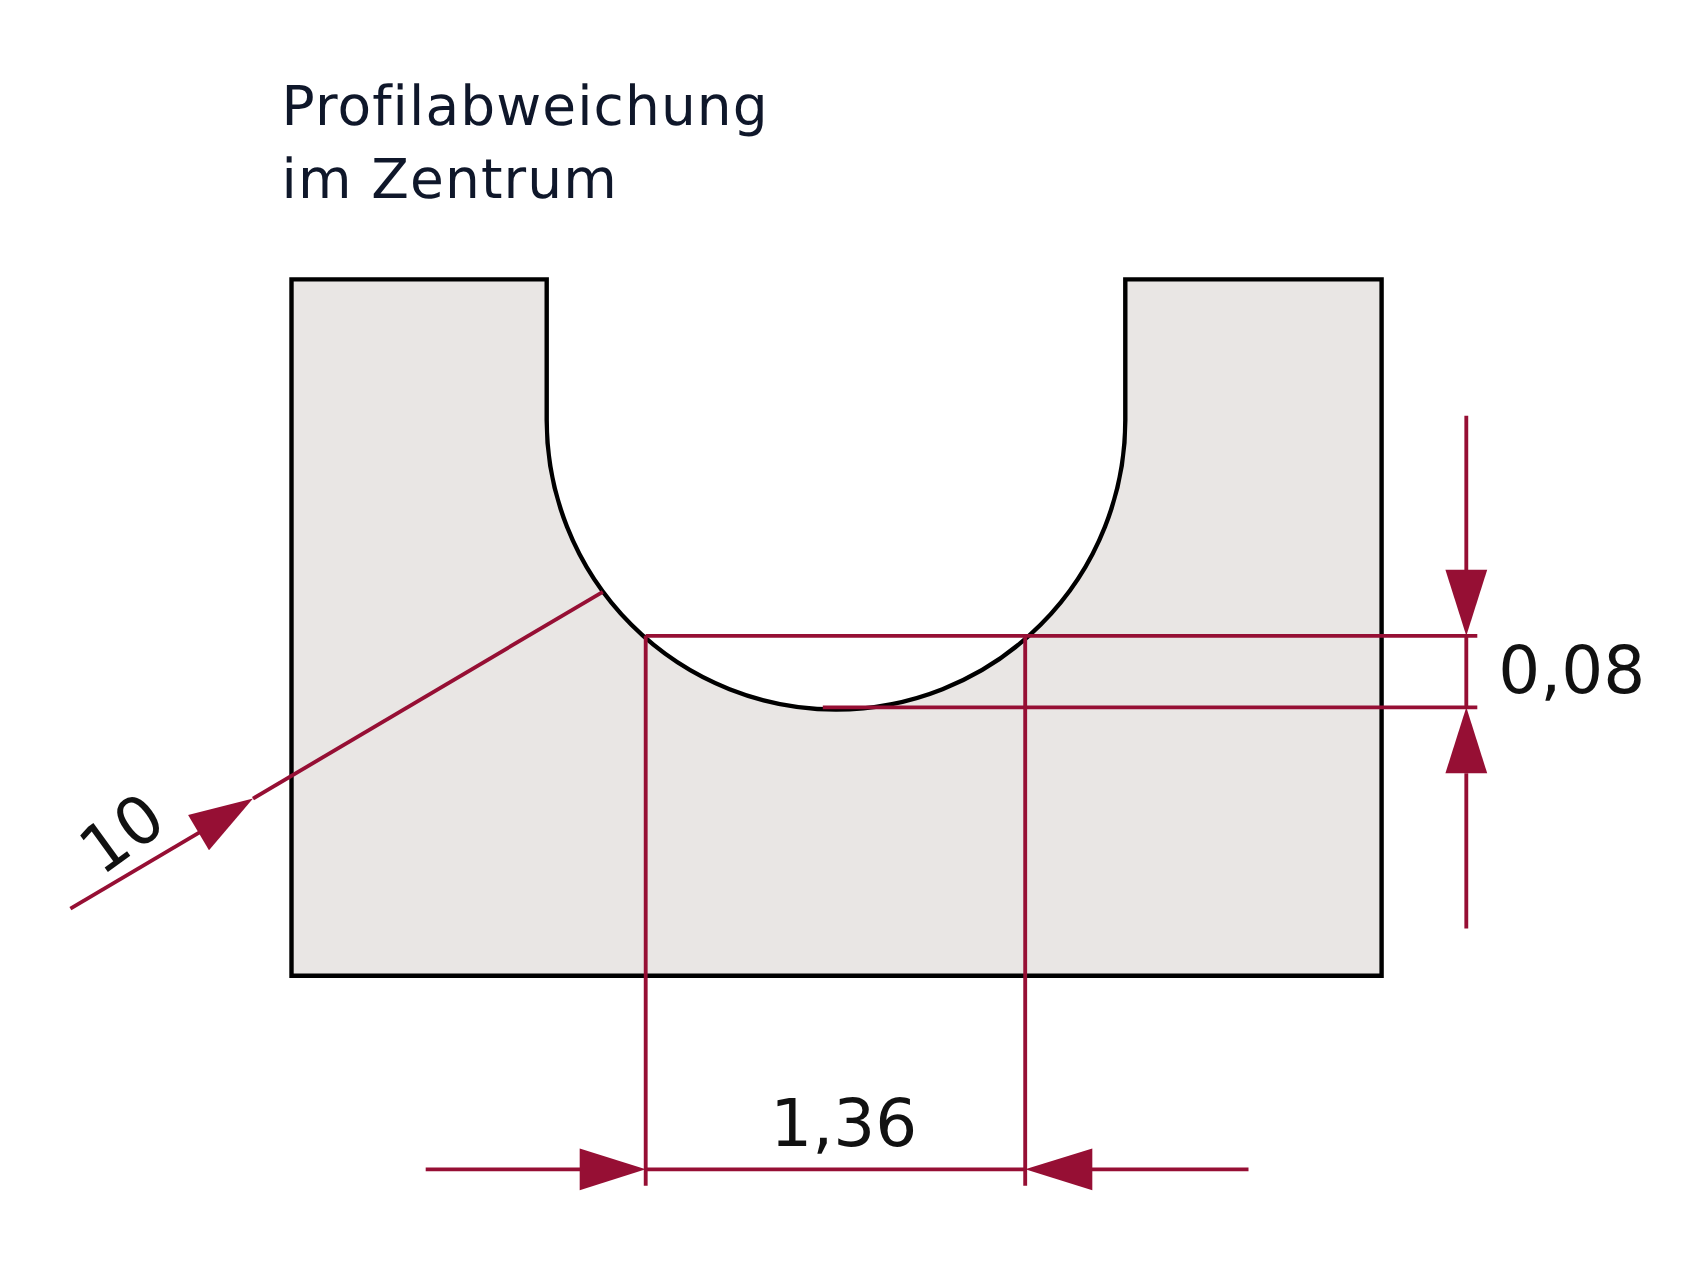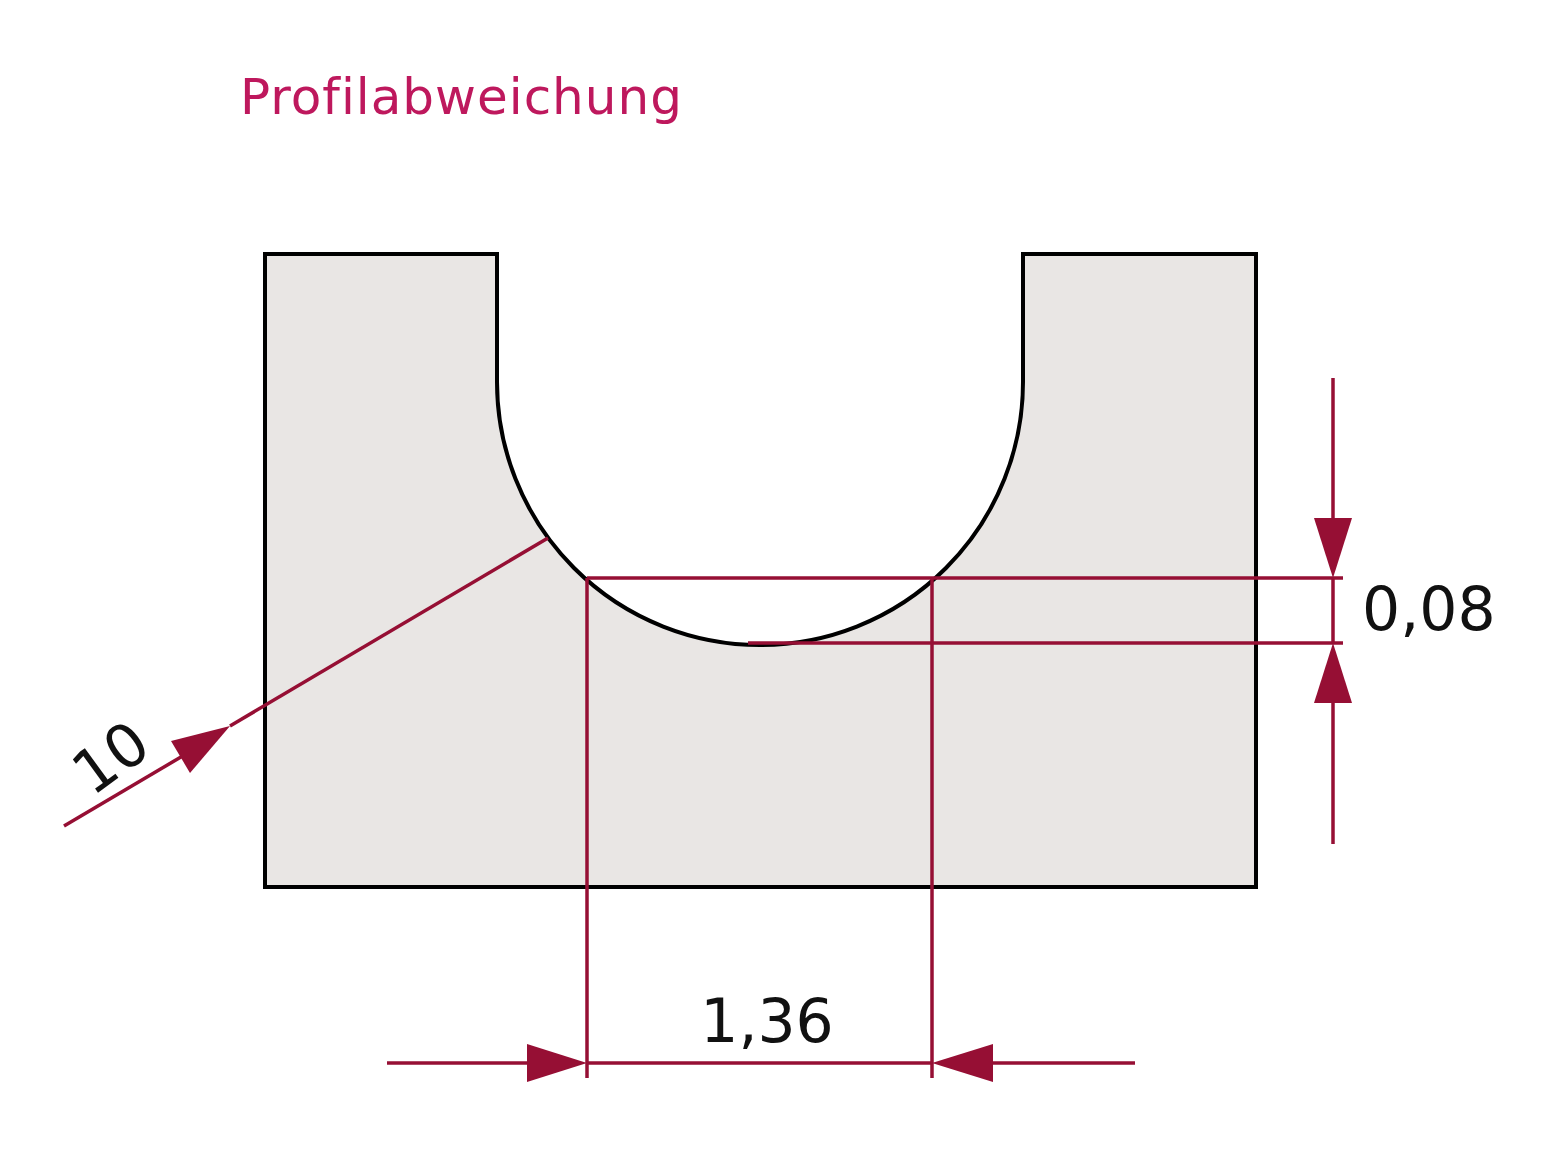--- a/index.html
+++ b/index.html
@@ -1,31 +1,32 @@
 <!DOCTYPE html>
 <html><head>
   <meta charset="utf-8">
   <style>
     html, body { margin: 0; padding: 0; background: #ffffff; }
     body { width: 1550px; height: 1158px; position: relative; overflow: hidden; }
     .title {
-      position: absolute; left: 240px; top: 64px;
+      position: absolute; left: 256px; top: 64px;
       font-family: "DejaVu Sans", sans-serif;
-      font-size: 50px; line-height: 66px; color: #be185d;
+      font-size: 50px; line-height: 66px; color: #0f172a;
       letter-spacing: 1px;
     }
     .title div { white-space: nowrap; }
     svg { position: absolute; left: 0; top: 0; }
     .dimtext { font-family: "DejaVu Sans", sans-serif; font-size: 60px; fill: #111111; }
   </style>
 </head>
 <body>
 
 <div class="title">
   <div>Profilabweichung</div>
+  <div>im Zentrum</div>
 </div>
 
 <svg width="1550" height="1158" viewBox="0 0 1550 1158">
 
   <path d="M265,254 L497,254 L497,382 A263,263 0 0 0 1023,382 L1023,254 L1256,254 L1256,887 L265,887 Z" fill="#e9e6e4" stroke="#000000" stroke-width="4" stroke-linejoin="miter"></path>
 
   <g stroke="#960f34" stroke-width="3.5" fill="none">
 
     <line x1="548" y1="538" x2="230" y2="726"></line>
     <line x1="186" y1="754" x2="64" y2="826"></line>

